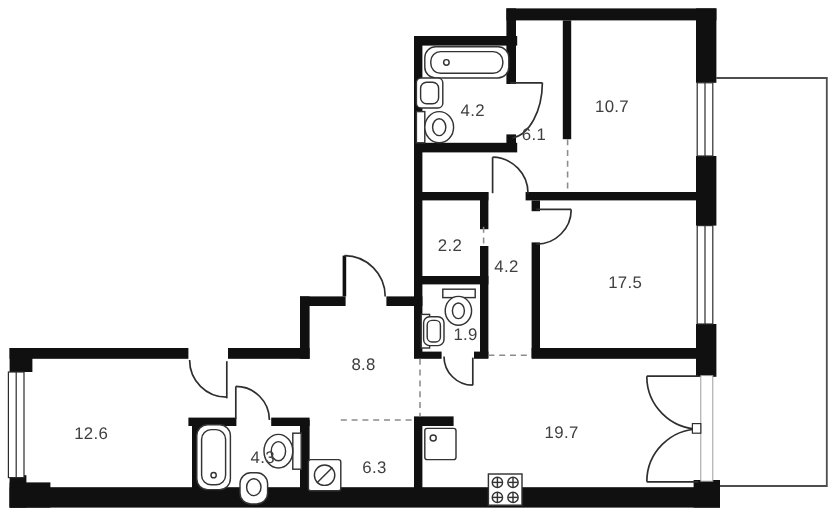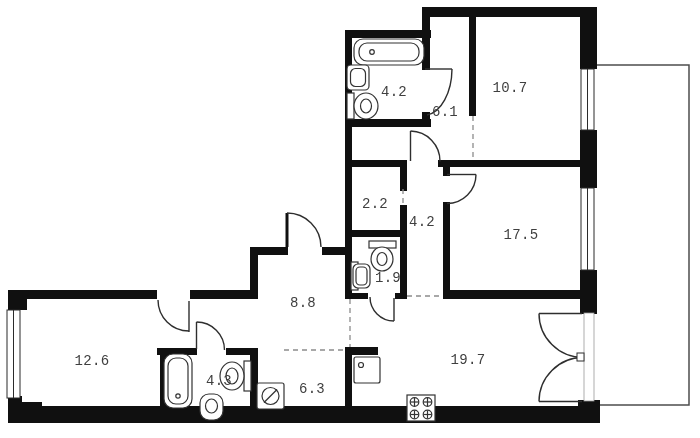--- a/index.html
+++ b/index.html
@@ -1,16 +1,16 @@
 <!DOCTYPE html>
 <html><head>
 <meta charset="utf-8">
 <style>
   html,body{margin:0;padding:0;background:#ffffff;}
-  #plan{position:relative;width:700px;height:438px;background:#fff;font-family:Liberation Mono, monospace;overflow:hidden;}
+  #plan{position:relative;width:700px;height:438px;background:#fff;font-family:Liberation Sans, sans-serif;overflow:hidden;}
   #plan svg{position:absolute;left:0;top:0;}
   .room-label{position:absolute;transform:translate(-50%,-50%);font-size:14px;color:#3f3f3f;letter-spacing:.3px;white-space:nowrap;}
 </style>
 </head>
 <body>
 
 <div id="plan">
 <svg width="700" height="438" viewBox="0 0 700 438">
 
   <path d="M597 65 H689 V405 H600" fill="none" stroke="#4d4d4d" stroke-width="1.5"></path>
@@ -192,17 +192,17 @@
 </svg>
 
   <div class="room-label" style="left:394px;top:92px">4.2</div>
   <div class="room-label" style="left:445px;top:112px">6.1</div>
   <div class="room-label" style="left:510px;top:88px">10.7</div>
   <div class="room-label" style="left:375px;top:204px">2.2</div>
   <div class="room-label" style="left:422px;top:222px">4.2</div>
   <div class="room-label" style="left:521px;top:235px">17.5</div>
   <div class="room-label" style="left:388px;top:278px">1.9</div>
   <div class="room-label" style="left:303px;top:303px">8.8</div>
-  <div class="room-label" style="left:92px;top:361px">12.6</div>
+  <div class="room-label" style="left:76px;top:361px">12.6</div>
   <div class="room-label" style="left:219px;top:381px">4.3</div>
   <div class="room-label" style="left:312px;top:389px">6.3</div>
   <div class="room-label" style="left:468px;top:360px">19.7</div>
 </div>
 
 </body></html>

